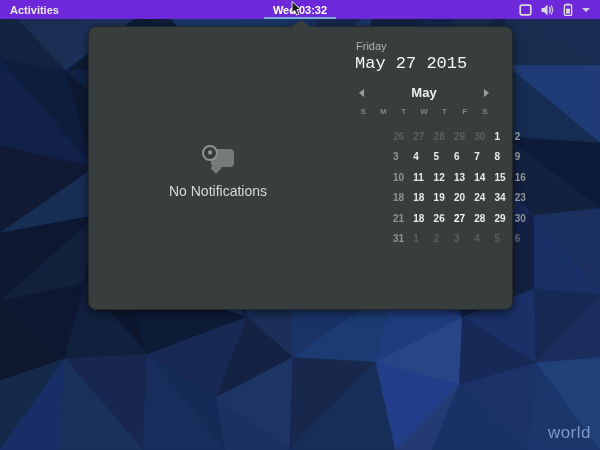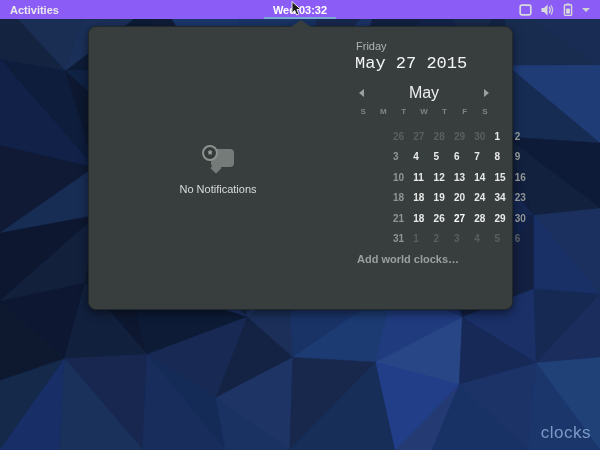--- a/index.html
+++ b/index.html
@@ -1,21 +1,21 @@
 <!DOCTYPE html>
 <html><head>
 <meta charset="utf-8">
 <style>
   * { margin:0; padding:0; box-sizing:border-box; }
   body { background:#222; font-family:"Liberation Sans", sans-serif; }
   .screen { position:relative; width:600px; height:450px; overflow:hidden; background:#2a4a97; }
   #wallpaper { position:absolute; inset:0; }
 
   
-  .topbar { position:absolute; left:0; top:0; width:600px; height:19px; background:#8b5cf6; z-index:5; }
+  .topbar { position:absolute; left:0; top:0; width:600px; height:19px; background:#6d28d9; z-index:5; }
   .activities { position:absolute; left:0; top:0; height:19px; padding:0 10px; display:flex; align-items:center;
                 color:#e9e9e9; font-size:11px; font-weight:bold; cursor:default; }
   .clock-btn { position:absolute; left:50%; top:0; transform:translateX(-50%); height:19px; padding:0 13px;
                display:flex; align-items:center; color:#ffffff; font-size:11px; font-weight:bold; }
   .clock-btn::after { content:""; position:absolute; left:4px; right:4px; bottom:0; height:2px; background:#7ea6d8; }
   .sysmenu { position:absolute; right:4px; top:0; height:19px; display:flex; align-items:center; gap:9px; padding:0 6px; }
   .sysmenu svg { display:block; }
   .caret { width:0; height:0; border-left:4px solid transparent; border-right:4px solid transparent; border-top:4px solid #cfd3d3; }
 
   
@@ -28,31 +28,31 @@
                    border-left:10px solid transparent; border-right:10px solid transparent; border-bottom:7px solid #383e3e; }
 
   
   .notif { position:absolute; left:0; top:118px; width:258px; display:flex; flex-direction:column; align-items:center; gap:7px; }
   .notif-icon { position:relative; width:36px; height:31px; }
   .bubble { position:absolute; right:2px; top:4px; width:23px; height:18px; background:#747b79; border-radius:4px; }
   .bubble-tail { position:absolute; right:16px; top:19px; width:8px; height:8px; background:#747b79; transform:rotate(45deg); border-radius:1px; }
   .badge { position:absolute; left:2px; top:0; width:16px; height:16px; background:#343b3a; border:2px solid #8c928e;
            border-radius:50%; display:flex; align-items:center; justify-content:center;
            color:#a2a8a3; font-size:12px; font-weight:bold; line-height:0; padding-top:3px; }
-  .notif-label { color:#d7dad9; font-size:11px; }
+  .notif-label { color:#d7dad9; font-size:14px; }
 
   
   .cal { position:absolute; left:262px; top:0; width:160px; height:100%; }
   .cal-weekday { position:absolute; left:5px; top:13px; color:#aeb3b2; font-size:11px; }
   .cal-date { position:absolute; left:4px; top:27px; color:#f3f4f4; font-size:17px; font-weight:normal;font-family:Liberation Mono, monospace; }
   .month-nav { position:absolute; left:2px; top:58px; width:142px; height:15px; display:flex; align-items:center; justify-content:space-between; }
   .nav-btn { width:16px; height:15px; display:flex; align-items:center; justify-content:center; }
   .tri-l { width:0; height:0; border-top:4px solid transparent; border-bottom:4px solid transparent; border-right:5px solid #9aa09f; }
   .tri-r { width:0; height:0; border-top:4px solid transparent; border-bottom:4px solid transparent; border-left:5px solid #9aa09f; }
-  .month-label { color:#eceeed; font-size:16px; font-weight:normal; }
+  .month-label { color:#eceeed; font-size:13px; font-weight:bold; }
   .wd-grid { position:absolute; left:2px; top:80px; display:grid; grid-template-columns:repeat(7,20.3px); }
   .wd { height:10px; line-height:10px; text-align:center; color:#7e8584; font-size:8px; font-weight:bold; }
   .days-grid { position:absolute; left:2px; top:100px; display:grid; grid-template-columns:repeat(7,20.3px); grid-auto-rows:20.4px; }
   .day { text-align:center; line-height:20.4px; font-size:10px; font-weight:bold; border-radius:50%; cursor:default;margin-left:40px; }
   .day.normal { color:#e9ebea; }
   .day.weekend { color:#8f9595; }
   .day.dim { color:#595f5f; }
   .day.selected { background:#2b74c9; color:#ffffff; }
   .add-clocks { position:absolute; left:6px; top:226px; color:#9aa09f; font-size:11px; font-weight:bold; cursor:default; }
 
@@ -155,21 +155,21 @@
       <polygon points="293.0,357.4 375.9,362.2 289.8,450.0" fill="hsl(221,52%,19.5%)" stroke="hsl(221,52%,19.5%)" stroke-width="0.6"></polygon>
       <polygon points="375.9,362.2 395.5,450.0 289.8,450.0" fill="hsl(219,59%,22.0%)" stroke="hsl(219,59%,22.0%)" stroke-width="0.6"></polygon>
       <polygon points="375.9,362.2 459.3,384.6 395.5,450.0" fill="hsl(224,60%,33.6%)" stroke="hsl(224,60%,33.6%)" stroke-width="0.6"></polygon>
       <polygon points="459.3,384.6 432.0,450.0 395.5,450.0" fill="hsl(223,53%,29.5%)" stroke="hsl(223,53%,29.5%)" stroke-width="0.6"></polygon>
       <polygon points="459.3,384.6 536.2,363.0 528.2,450.0" fill="hsl(222,57%,25.9%)" stroke="hsl(222,57%,25.9%)" stroke-width="0.6"></polygon>
       <polygon points="459.3,384.6 528.2,450.0 432.0,450.0" fill="hsl(220,61%,24.8%)" stroke="hsl(220,61%,24.8%)" stroke-width="0.6"></polygon>
       <polygon points="536.2,363.0 600.0,357.5 600.0,450.0" fill="hsl(218,58%,29.7%)" stroke="hsl(218,58%,29.7%)" stroke-width="0.6"></polygon>
       <polygon points="536.2,363.0 600.0,450.0 528.2,450.0" fill="hsl(220,60%,26.3%)" stroke="hsl(220,60%,26.3%)" stroke-width="0.6"></polygon>
     </svg>
 
-  <div class="brand">clocks</div>
+  <div class="brand">world</div>
 
   <div class="topbar">
     <div class="activities">Activities</div>
     <div class="clock-btn">Wed 03:32</div>
     <div class="sysmenu">
       <span>
         <svg width="13" height="12" viewBox="0 0 13 12">
             <rect x="1.2" y="1.2" width="10.6" height="9.6" rx="1.6" fill="none" stroke="#d9dbdb" stroke-width="1.7"></rect>
           </svg>
       </span>
@@ -269,16 +269,15 @@
           <div class="day weekend">30</div>
           <div class="day weekend">31</div>
           <div class="day dim">1</div>
           <div class="day dim">2</div>
           <div class="day dim">3</div>
           <div class="day dim">4</div>
           <div class="day dim">5</div>
           <div class="day dim">6</div>
         </div>
 
-      <div class="add-clocks">Add world clocks…</div>
     </div>
   </div>
 </div>
 
 </body></html>

